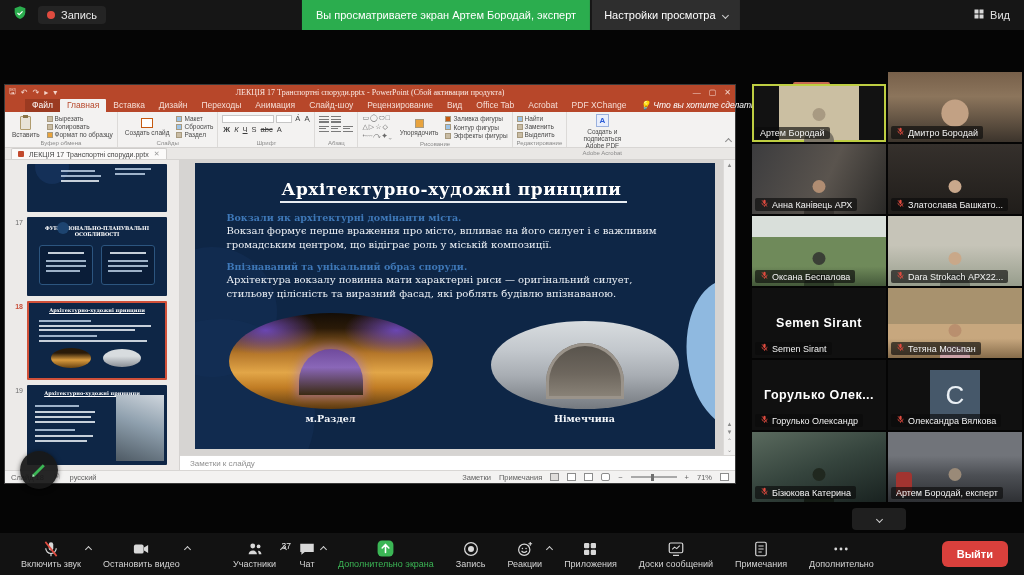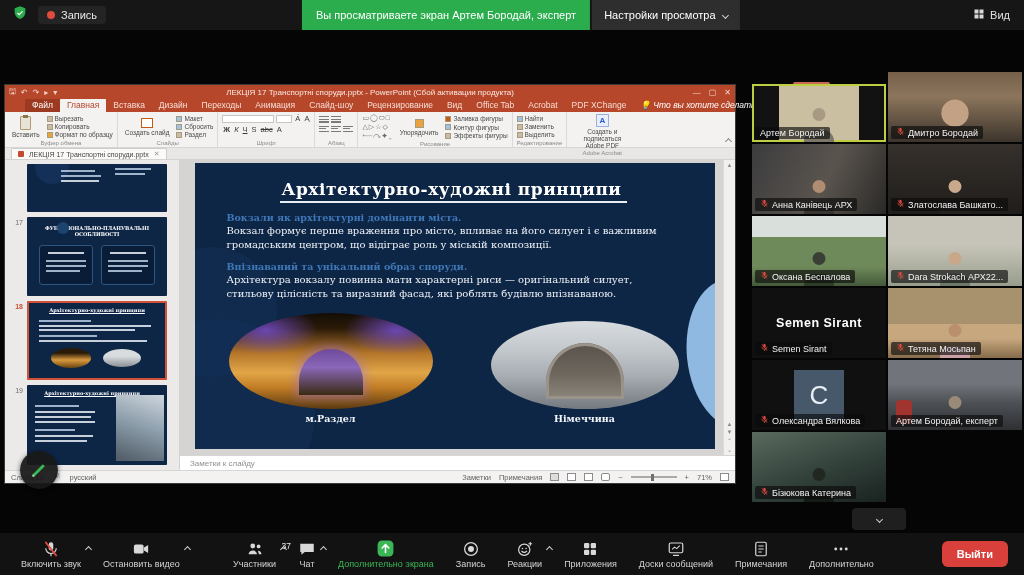--- a/index.html
+++ b/index.html
@@ -16,21 +16,21 @@
   .share-banner { background:#2bad4e; color:#fff; font-size:11px; display:flex; align-items:center; padding:0 14px; }
   .view-settings { background:#2e2e2e; color:#fff; font-size:11px; display:flex; align-items:center; gap:7px; padding:0 12px; margin-left:2px; cursor:pointer; }
   .tb-right { margin-left:auto; padding-right:14px; display:flex; align-items:center; gap:5px; color:#e3e3e3; font-size:11px; }
   .chev { display:inline-block; width:5px; height:5px; border-right:1.5px solid #cfcfcf; border-bottom:1.5px solid #cfcfcf; transform:rotate(45deg); }
   .chev.up { transform:rotate(-135deg); }
 
   
   .ppt { position:absolute; left:5px; top:85px; width:730px; height:398px; background:#fff; box-shadow:0 0 0 1px #3a3a3a; font-family:"Liberation Sans", sans-serif; }
   .ppt-titlebar { height:14px; background:#b7472a; display:flex; align-items:center; color:#fff; font-size:8px; padding:0 4px; }
   .qat { display:flex; gap:5px; align-items:center; color:#f4d5cb; font-size:8px; }
-  .ppt-title { position:absolute; left:50%; transform:translateX(-50%); white-space:nowrap; color:#fbeae4; font-size:8px; }
+  .ppt-title { position:absolute; left:50%; transform:translateX(-50%); white-space:nowrap; color:#fbeae4; font-size:8px;font-family:Liberation Serif, serif; }
   .win-controls { margin-left:auto; display:flex; gap:8px; color:#f4d5cb; font-size:8px; }
   .ppt-tabs { height:13px; background:#b7472a; display:flex; align-items:flex-end; padding-left:20px; }
   .ptab { color:#f6ddd5; font-size:8.5px; padding:1px 7px 2px; cursor:pointer; white-space:nowrap; }
   .ptab.file { background:#9b3a21; color:#fff; }
   .ptab.active { background:#f3f2f1; color:#b7472a; border-radius:1px 1px 0 0; }
   .ptab.tellme { color:#fff; font-style:italic; }
   .tabs-right { margin-left:auto; display:flex; align-items:center; gap:8px; padding:0 6px 1px 0; color:#fff; font-size:8px; }
   .share-pill { background:#c96a52; border-radius:2px; padding:1px 5px; }
 
   .ribbon { height:36px; background:#f3f2f1; border-bottom:1px solid #d8d6d4; display:flex; font-size:6.5px; color:#4a4a4a; position:relative; }
@@ -614,47 +614,59 @@
           <span><svg viewBox="0 0 24 24" width="9" height="9">
               <rect x="9" y="2" width="6" height="11" rx="3" fill="#e04b3f"></rect>
               <path d="M5 10a7 7 0 0 0 14 0" stroke="#e04b3f" stroke-width="2" fill="none"></path>
               <line x1="12" y1="17" x2="12" y2="21" stroke="#e04b3f" stroke-width="2"></line>
               <line x1="5.5" y1="3.5" x2="18.5" y2="20" stroke="#e04b3f" stroke-width="2.4"></line>
             </svg></span>
           <span>Тетяна Мосьпан</span>
         </div>
       </div>
       <div class="tile k-plain">
+        <div class="center-name">Горулько Олек...</div>
+        <div class="tile-label">
+          <span><svg viewBox="0 0 24 24" width="9" height="9">
+              <rect x="9" y="2" width="6" height="11" rx="3" fill="#e04b3f"></rect>
+              <path d="M5 10a7 7 0 0 0 14 0" stroke="#e04b3f" stroke-width="2" fill="none"></path>
+              <line x1="12" y1="17" x2="12" y2="21" stroke="#e04b3f" stroke-width="2"></line>
+              <line x1="5.5" y1="3.5" x2="18.5" y2="20" stroke="#e04b3f" stroke-width="2.4"></line>
+            </svg></span>
+          <span>Горулько Олександр</span>
+        </div>
+      </div>
+      <div class="tile k-plain">
         <div class="letter-box">C</div>
         <div class="tile-label">
           <span><svg viewBox="0 0 24 24" width="9" height="9">
               <rect x="9" y="2" width="6" height="11" rx="3" fill="#e04b3f"></rect>
               <path d="M5 10a7 7 0 0 0 14 0" stroke="#e04b3f" stroke-width="2" fill="none"></path>
               <line x1="12" y1="17" x2="12" y2="21" stroke="#e04b3f" stroke-width="2"></line>
               <line x1="5.5" y1="3.5" x2="18.5" y2="20" stroke="#e04b3f" stroke-width="2.4"></line>
             </svg></span>
           <span>Олександра Вялкова</span>
+        </div>
+      </div>
+      <div class="tile k-biziukova">
+        <div class="sil" style="--skin: #20281f; --shirt: #141b14;"></div>
+        <div class="tile-label">
+          <span><svg viewBox="0 0 24 24" width="9" height="9">
+              <rect x="9" y="2" width="6" height="11" rx="3" fill="#e04b3f"></rect>
+              <path d="M5 10a7 7 0 0 0 14 0" stroke="#e04b3f" stroke-width="2" fill="none"></path>
+              <line x1="12" y1="17" x2="12" y2="21" stroke="#e04b3f" stroke-width="2"></line>
+              <line x1="5.5" y1="3.5" x2="18.5" y2="20" stroke="#e04b3f" stroke-width="2.4"></line>
+            </svg></span>
+          <span>Бізюкова Катерина</span>
         </div>
       </div>
       <div class="tile k-artem2">
         <div class="sil" style="--skin: #9a8a78; --shirt: #2e2e30;"></div>
         <div class="tile-label">
           <span>Артем Бородай, експерт</span>
-        </div>
-      </div>
-      <div class="tile k-biziukova">
-        <div class="sil" style="--skin: #20281f; --shirt: #141b14;"></div>
-        <div class="tile-label">
-          <span><svg viewBox="0 0 24 24" width="9" height="9">
-              <rect x="9" y="2" width="6" height="11" rx="3" fill="#e04b3f"></rect>
-              <path d="M5 10a7 7 0 0 0 14 0" stroke="#e04b3f" stroke-width="2" fill="none"></path>
-              <line x1="12" y1="17" x2="12" y2="21" stroke="#e04b3f" stroke-width="2"></line>
-              <line x1="5.5" y1="3.5" x2="18.5" y2="20" stroke="#e04b3f" stroke-width="2.4"></line>
-            </svg></span>
-          <span>Бізюкова Катерина</span>
         </div>
       </div>
     </div>
   <div class="scroll-more">
     <span class="chev"></span>
   </div>
 
   <div class="toolbar">
     <span id="tb-left-items" style="display:flex">
         <div class="tool">

